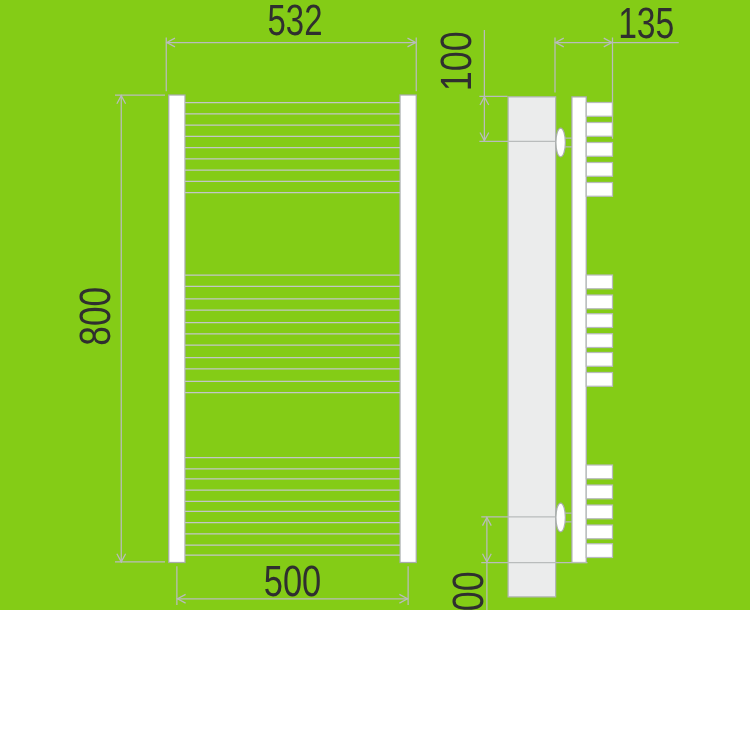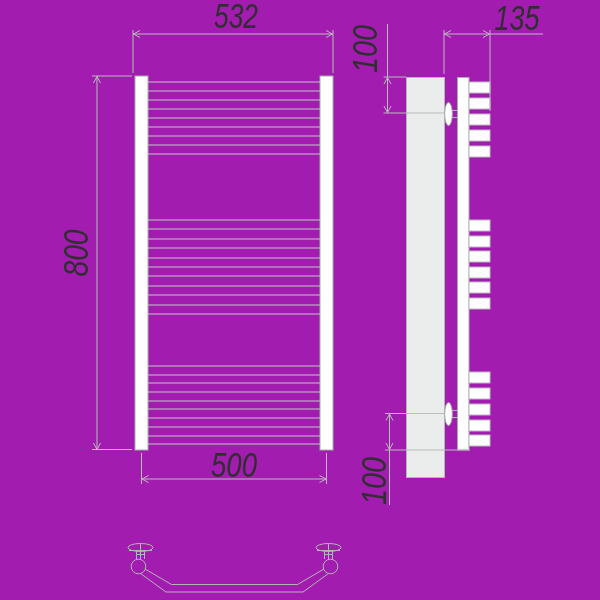--- a/index.html
+++ b/index.html
@@ -1,17 +1,17 @@
 <!DOCTYPE html>
 <html><head>
 <meta charset="utf-8">
 <style>
   html,body{margin:0;padding:0;background:#fff;}
-  .sheet{position:relative;width:600px;height:600px;background:#a21caf;overflow:hidden;
-         font-family:"Liberation Sans",sans-serif;font-style:italic;}
+  .sheet{position:relative;width:600px;height:488px;background:#84cc16;overflow:hidden;
+         font-family:"Liberation Sans",sans-serif;}
   svg{display:block;}
   .outline{stroke:#b2b6b6;stroke-width:1;fill:none;}
   .outline-white{stroke:#a8acac;stroke-width:1;fill:#ffffff;}
   .rung-line{stroke:#c2c6c6;stroke-width:1;fill:none;}
   .side-rung{stroke:#b7bbbb;stroke-width:1;fill:#ffffff;}
   .wall{fill:#ebecec;stroke:#b2b6b6;stroke-width:1;}
   .dim{stroke:#b9bcbc;stroke-width:1;fill:none;}
   .dim-label{fill:#2f2f2f;font-size:35px;font-family:"Liberation Sans",sans-serif;}
 </style>
 </head>

